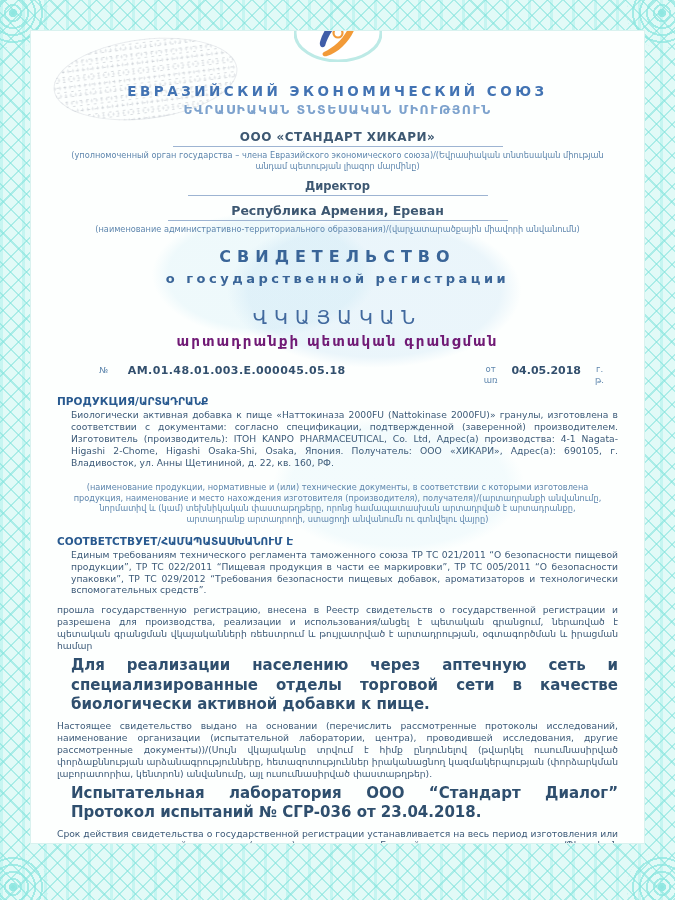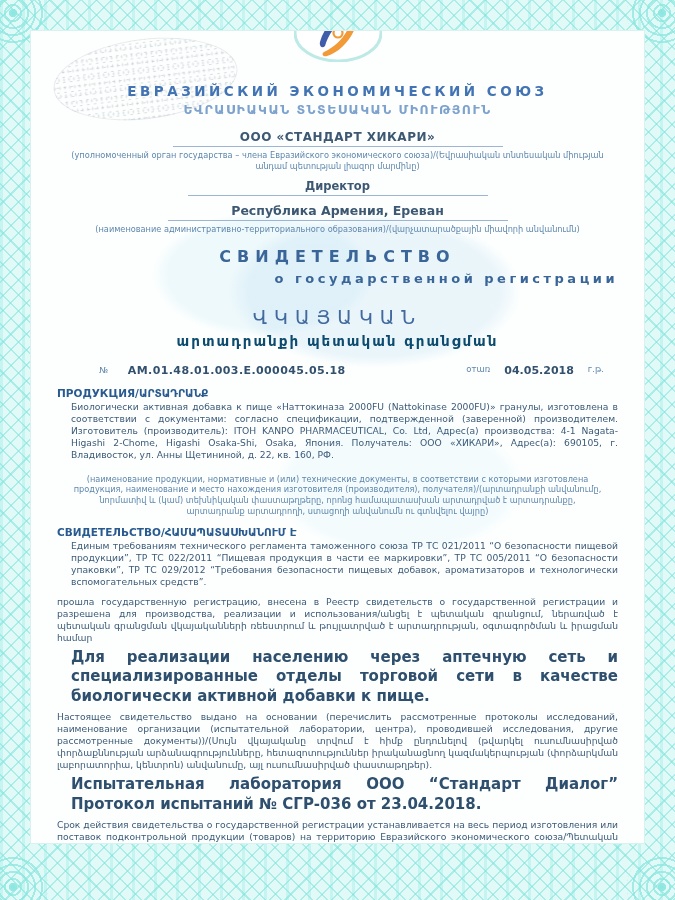--- a/index.html
+++ b/index.html
@@ -70,32 +70,32 @@
   .rule.w3 { width: 340px; }
   .caption {
     font-size: 8.2px; color: #5e86ad; line-height: 1.3;
     width: 95%; margin: 0 auto; text-align: center;
   }
   .head-title { margin-top: 8px; font-size: 11.5px; font-weight: bold; color: #3d5872; }
   .territory { margin-top: 7px; font-size: 12.5px; font-weight: bold; color: #3d5872; }
   
   .doc-title { text-align: center; margin-top: 12px; color: #3a6598; position: relative; z-index: 2; }
   .dt1 { font-size: 16px;   font-weight: bold; letter-spacing: 6px; }
-  .dt2 { font-size: 13px;   font-weight: bold; letter-spacing: 3.5px; margin-top: 5px; text-align: right; }
+  .dt2 { font-size: 13px;   font-weight: bold; letter-spacing: 3.5px; margin-top: 5px; }
   .dt3 { font-size: 19px; font-weight: normal; letter-spacing: 7px; margin-top: 20px; color: #41699e; }
-  .dt4 { font-size: 13.5px; font-weight: bold; letter-spacing: 2px; margin-top: 5px; color: #0c4a6e; }
+  .dt4 { font-size: 13.5px; font-weight: bold; letter-spacing: 2px; margin-top: 5px; color: #701a75; }
   
   .number-row {
     display: flex; align-items: flex-start;
     margin-top: 15px; padding: 0 14px 0 42px;
     position: relative; z-index: 2;
   }
   .num-label { font-size: 8.5px; color: #5e86ad; padding-top: 1px; }
   .num-value { font-size: 11px; font-weight: bold; letter-spacing: .4px; color: #33506e; margin-left: 20px; }
-  .stack { display: flex; flex-direction: row; font-size: 8.5px; color: #5e86ad; line-height: 1.25; text-align: center; }
+  .stack { display: flex; flex-direction: column; font-size: 8.5px; color: #5e86ad; line-height: 1.25; text-align: center; }
   .date-from { margin-left: auto; }
   .date-value { font-size: 11px; font-weight: bold; color: #33506e; margin: 0 14px; }
   
   .section-heading { font-size: 10.5px; font-weight: bold; color: #28598f; margin-top: 10px; position: relative; z-index: 2; }
   .body-text {
     font-size: 9.2px; line-height: 1.3; color: #3c5a78;
     text-align: justify; position: relative; z-index: 2; margin-top: 2px;
   }
   .indented { margin-left: 14px; }
   .bold-note { font-weight: bold; color: #2f4f6e; font-size: 15px; }
@@ -159,21 +159,21 @@
     <span class="stack">
       <span>г.</span>
       <span>թ.</span>
     </span>
   </div>
 
   <div class="section-heading">ПРОДУКЦИЯ/ԱՐՏԱԴՐԱՆՔ</div>
   <div class="body-text indented">Биологически активная добавка к пище «Наттокиназа 2000FU (Nattokinase 2000FU)» гранулы, изготовлена в соответствии с документами: согласно спецификации, подтвержденной (заверенной) производителем. Изготовитель (производитель): ITOH KANPO PHARMACEUTICAL, Co. Ltd, Адрес(а) производства: 4-1 Nagata-Higashi 2-Chome, Higashi Osaka-Shi, Osaka, Япония. Получатель: ООО «ХИКАРИ», Адрес(а): 690105, г. Владивосток, ул. Анны Щетининой, д. 22, кв. 160, РФ.</div>
   <div class="caption caption-block">(наименование продукции, нормативные и (или) технические документы, в соответствии с которыми изготовлена продукция, наименование и место нахождения изготовителя (производителя), получателя)/(արտադրանքի անվանումը, նորմատիվ և (կամ) տեխնիկական փաստաթղթերը, որոնց համապատասխան արտադրված է արտադրանքը, արտադրանք արտադրողի, ստացողի անվանումն ու գտնվելու վայրը)</div>
 
-  <div class="section-heading">СВИДЕТЕЛЬСТВО/ՀԱՄԱՊԱՏԱՍԽԱՆՈՒՄ Է</div>
+  <div class="section-heading">СООТВЕТСТВУЕТ/ՀԱՄԱՊԱՏԱՍԽԱՆՈՒՄ Է</div>
   <div class="body-text indented">Единым требованиям технического регламента таможенного союза ТР ТС 021/2011 “О безопасности пищевой продукции”, ТР ТС 022/2011 “Пищевая продукция в части ее маркировки”, ТР ТС 005/2011 “О безопасности упаковки”, ТР ТС 029/2012 “Требования безопасности пищевых добавок, ароматизаторов и технологически вспомогательных средств”.</div>
 
   <div class="body-text" style="margin-top:8px;">прошла государственную регистрацию, внесена в Реестр свидетельств о государственной регистрации и разрешена для производства, реализации и использования/անցել է պետական գրանցում, ներառված է պետական գրանցման վկայականների ռեեստրում և թույլատրված է արտադրության, օգտագործման և իրացման համար</div>
 
   <div class="body-text indented bold-note" style="margin-top:4px;">Для реализации населению через аптечную сеть и специализированные отделы торговой сети в качестве биологически активной добавки к пище.</div>
 
   <div class="body-text" style="margin-top:5px;">Настоящее свидетельство выдано на основании (перечислить рассмотренные протоколы исследований, наименование организации (испытательной лаборатории, центра), проводившей исследования, другие рассмотренные документы))/(Սույն վկայականը տրվում է հիմք ընդունելով (թվարկել ուսումնասիրված փորձաքննության արձանագրությունները, հետազոտություններ իրականացնող կազմակերպության (փորձարկման լաբորատորիա, կենտրոն) անվանումը, այլ ուսումնասիրված փաստաթղթեր).</div>
 
   <div class="body-text indented bold-note" style="margin-top:4px;">Испытательная лаборатория ООО “Стандарт Диалог” Протокол испытаний № СГР-036 от 23.04.2018.</div>
 

